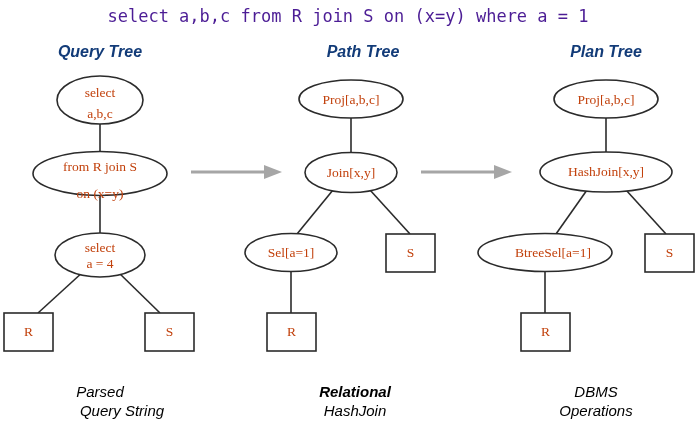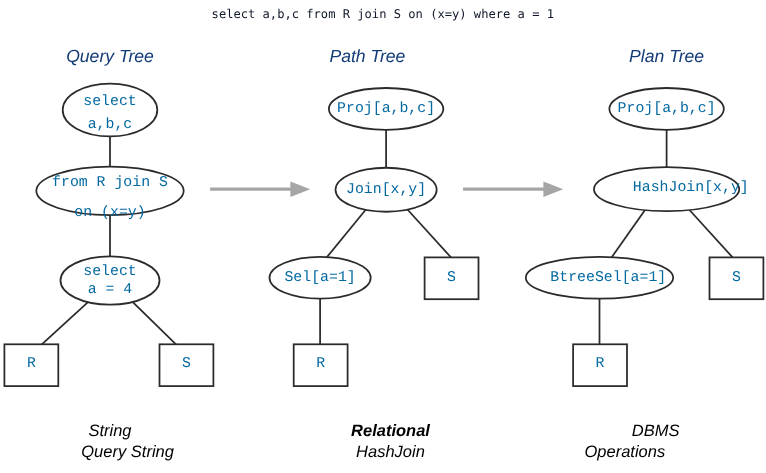--- a/index.html
+++ b/index.html
@@ -21,51 +21,51 @@
     width: 696px;
     height: 430px;
   }
   .query-string {
     position: absolute;
     left: 0;
     top: 6px;
     width: 696px;
     text-align: center;
     font-family: "DejaVu Sans Mono", "Liberation Mono", monospace;
-    font-size: 11px;
-    color: #0f172a;
+    font-size: 17px;
+    color: #4c1d95;
     letter-spacing: 0px;
     white-space: pre;
   }
   .col-header {
     position: absolute;
     top: 43px;
     font-family: "Liberation Sans", sans-serif;
     font-size: 16px;
-    font-weight: normal;
+    font-weight: bold;
     font-style: italic;
     color: #123b78;
     text-align: center;
     white-space: nowrap;
   }
   .col-caption {
     position: absolute;
     font-family: "Liberation Sans", sans-serif;
     font-size: 15px;
     font-style: italic;
     color: #000000;
     text-align: center;
     line-height: 19px;
     white-space: nowrap;
   }
   .node-label {
     position: absolute;
-    font-family: Liberation Mono, monospace;
+    font-family: Liberation Serif, serif;
     font-size: 13.5px;
-    color: #0369a1;
+    color: #c2410c;
     text-align: center;
     white-space: pre;
     line-height: 15px;
     pointer-events: none;
   }
   svg .edge {
     stroke: #2b2b2b;
     stroke-width: 1.6;
     fill: none;
   }
@@ -133,21 +133,21 @@
   </g>
   <g>
     <line class="arrow-line" x1="421" y1="172" x2="496" y2="172"></line>
     <polygon class="arrow-head" points="494,165 512,172 494,179"></polygon>
   </g>
 </svg>
 
 <div class="query-string">select a,b,c from R join S on (x=y) where a = 1</div>
 
 <div class="col-header" style="left:0px; width:200px;">Query Tree</div>
-<div class="col-header" style="left:234px; width:200px;">Path Tree</div>
+<div class="col-header" style="left:263px; width:200px;">Path Tree</div>
 <div class="col-header" style="left:506px; width:200px;">Plan Tree</div>
 
 <div class="node-label" style="left:50px; top:85px; width:100px;">select</div>
 <div class="node-label" style="left:50px; top:106px; width:100px;text-align:center;">a,b,c</div>
 
 <div class="node-label" style="left:30px; top:159px; width:140px;">from R join S</div>
 <div class="node-label" style="left:30px; top:186px; width:140px;">on (x=y)</div>
 
 <div class="node-label" style="left:50px; top:240px; width:100px;">select</div>
 <div class="node-label" style="left:50px; top:256px; width:100px;">a = 4</div>
@@ -155,25 +155,25 @@
 <div class="node-label" style="left:4px; top:324px; width:49px;">R</div>
 <div class="node-label" style="left:145px; top:324px; width:49px;">S</div>
 
 <div class="node-label" style="left:301px; top:92px; width:100px;">Proj[a,b,c]</div>
 <div class="node-label" style="left:301px; top:165px; width:100px;text-align:center;">Join[x,y]</div>
 <div class="node-label" style="left:241px; top:245px; width:100px;">Sel[a=1]</div>
 <div class="node-label" style="left:267px; top:324px; width:49px;">R</div>
 <div class="node-label" style="left:386px; top:245px; width:49px;">S</div>
 
 <div class="node-label" style="left:556px; top:92px; width:100px;">Proj[a,b,c]</div>
-<div class="node-label" style="left:563px; top:164px; width:130px;">HashJoin[x,y]</div>
+<div class="node-label" style="left:541px; top:164px; width:130px;">HashJoin[x,y]</div>
 <div class="node-label" style="left:480px; top:245px; width:146px;">BtreeSel[a=1]</div>
 <div class="node-label" style="left:521px; top:324px; width:49px;">R</div>
 <div class="node-label" style="left:645px; top:245px; width:49px;">S</div>
 
-<div class="col-caption" style="left:0px; top:382px; width:200px;">String</div>
-<div class="col-caption" style="left:16px; top:401px; width:200px;">Query String</div>
+<div class="col-caption" style="left:0px; top:382px; width:200px;">Parsed</div>
+<div class="col-caption" style="left:0px; top:401px; width:200px;padding-left:22px;">Query String</div>
 
 <div class="col-caption" style="left:255px; top:382px; width:200px;font-weight:bold;">Relational</div>
 <div class="col-caption" style="left:255px; top:401px; width:200px;">HashJoin</div>
 
 <div class="col-caption" style="left:496px; top:382px; width:200px;">DBMS</div>
-<div class="col-caption" style="left:468px; top:401px; width:200px;text-align:center;">Operations</div>
+<div class="col-caption" style="left:496px; top:401px; width:200px;text-align:center;">Operations</div>
 
 </body></html>

